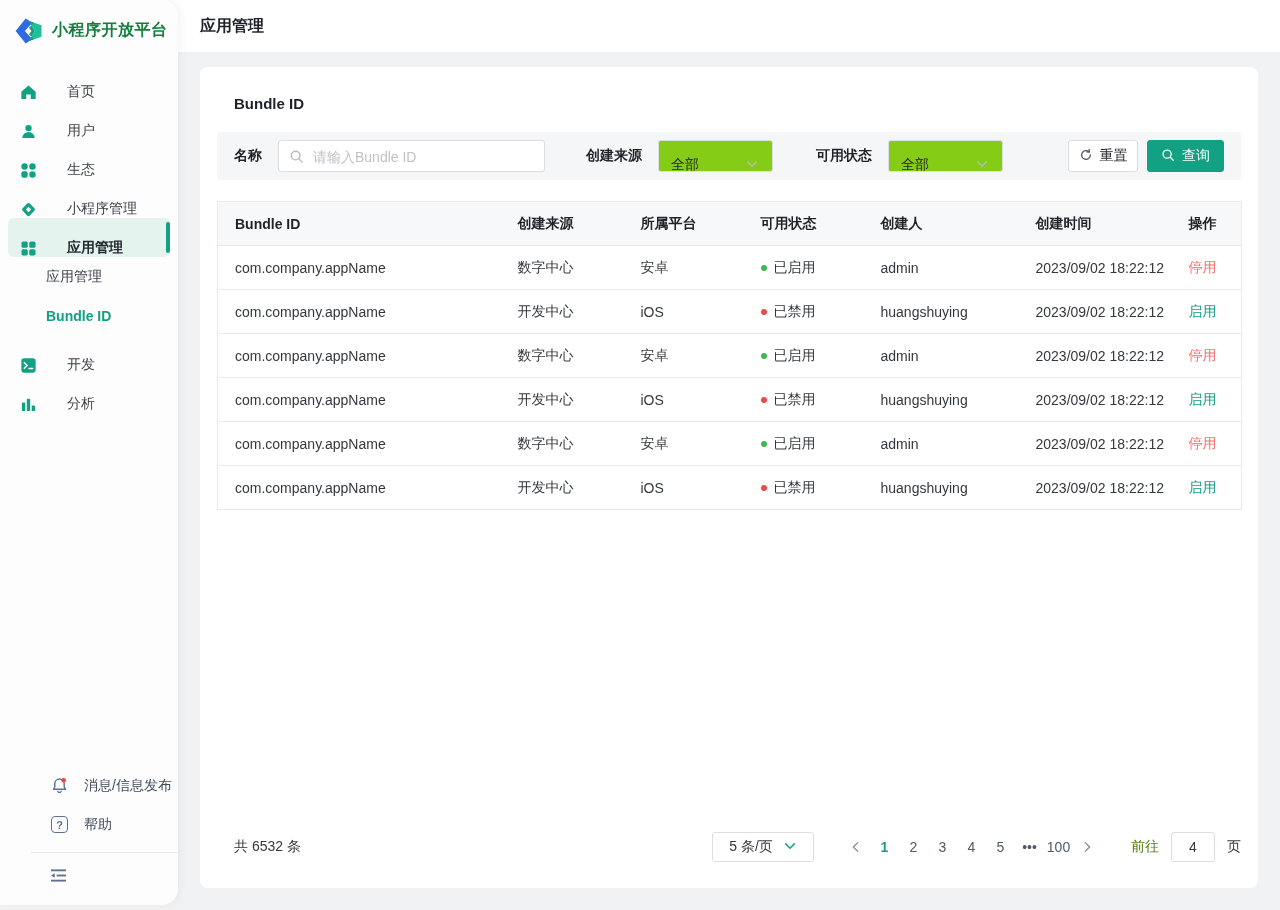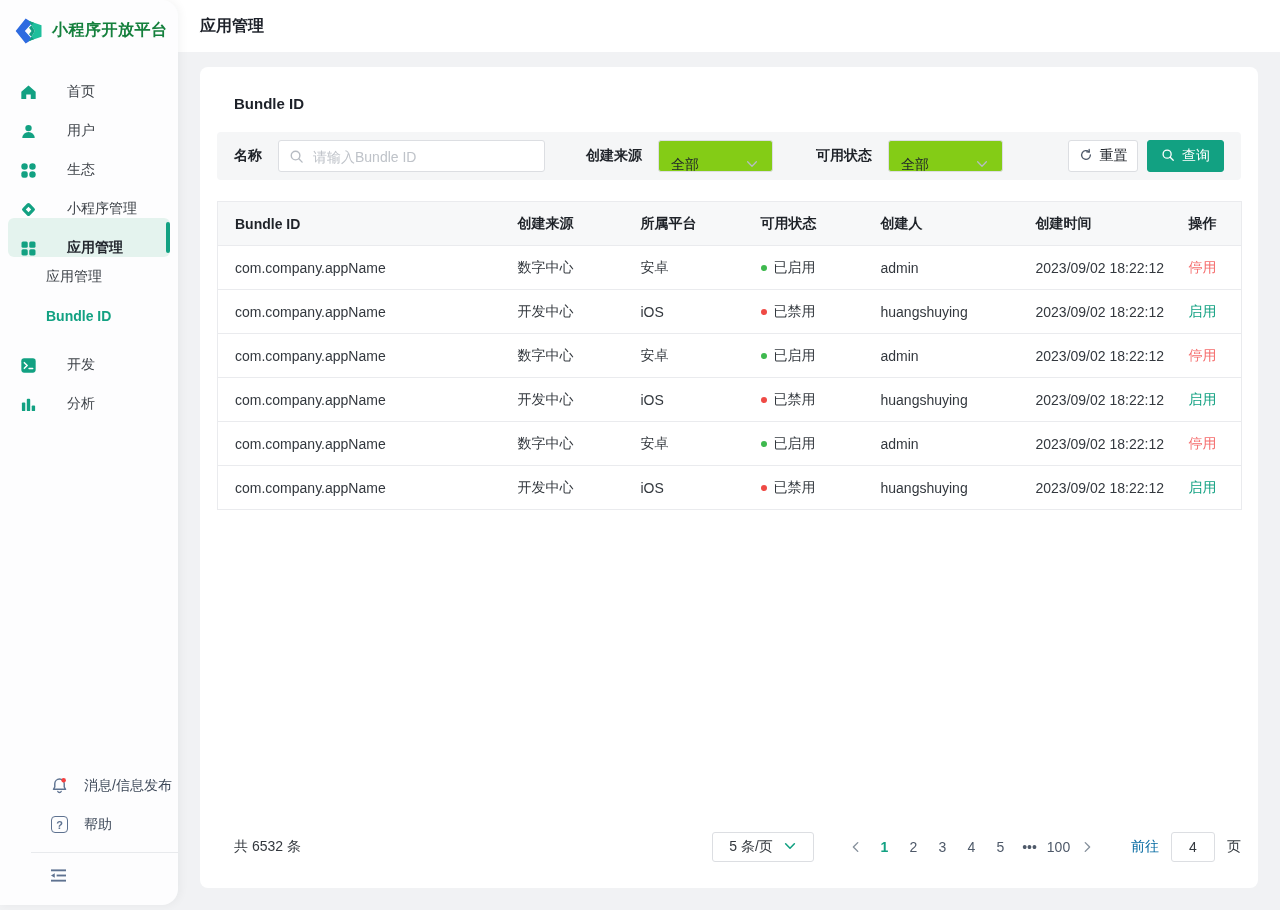--- a/index.html
+++ b/index.html
@@ -75,21 +75,21 @@
   
   .pager-row { position:absolute; left:34px; right:17px; bottom:26px; display:flex; align-items:center; }
   .total { color:#33383e; }
   .pager-right { margin-left:auto; display:flex; align-items:center; gap:0; }
   .size-sel { width:102px; height:30px; border:1px solid #dcdee2; border-radius:3px; background:#fff;
               display:flex; align-items:center; justify-content:center; gap:10px; color:#33383e; cursor:pointer; }
   .pg { min-width:29px; text-align:center; color:#4e5969; cursor:pointer; font-size:14px; }
   .pg.cur { color:#12a182; font-weight:bold; }
   .pg-arrow { color:#86909c; display:inline-flex; align-items:center; justify-content:center; min-width:28px; cursor:pointer; }
   .pg-first { margin-left:28px; }
-  .goto-lbl { margin-left:30px; color:#0369a1;font-family:Liberation Mono, monospace; }
+  .goto-lbl { margin-left:30px; color:#4d7c0f;font-family:Liberation Mono, monospace; }
   .goto-input { width:44px; height:30px; border:1px solid #dcdee2; border-radius:3px; margin:0 12px; text-align:center;
                 font-size:14px; color:#33383e; outline:none; font-family:inherit; }
   .unit { color:#33383e; }
 </style>
 </head>
 <body>
 
 <div class="topbar">
   <div class="page-title">应用管理</div>
 </div>

